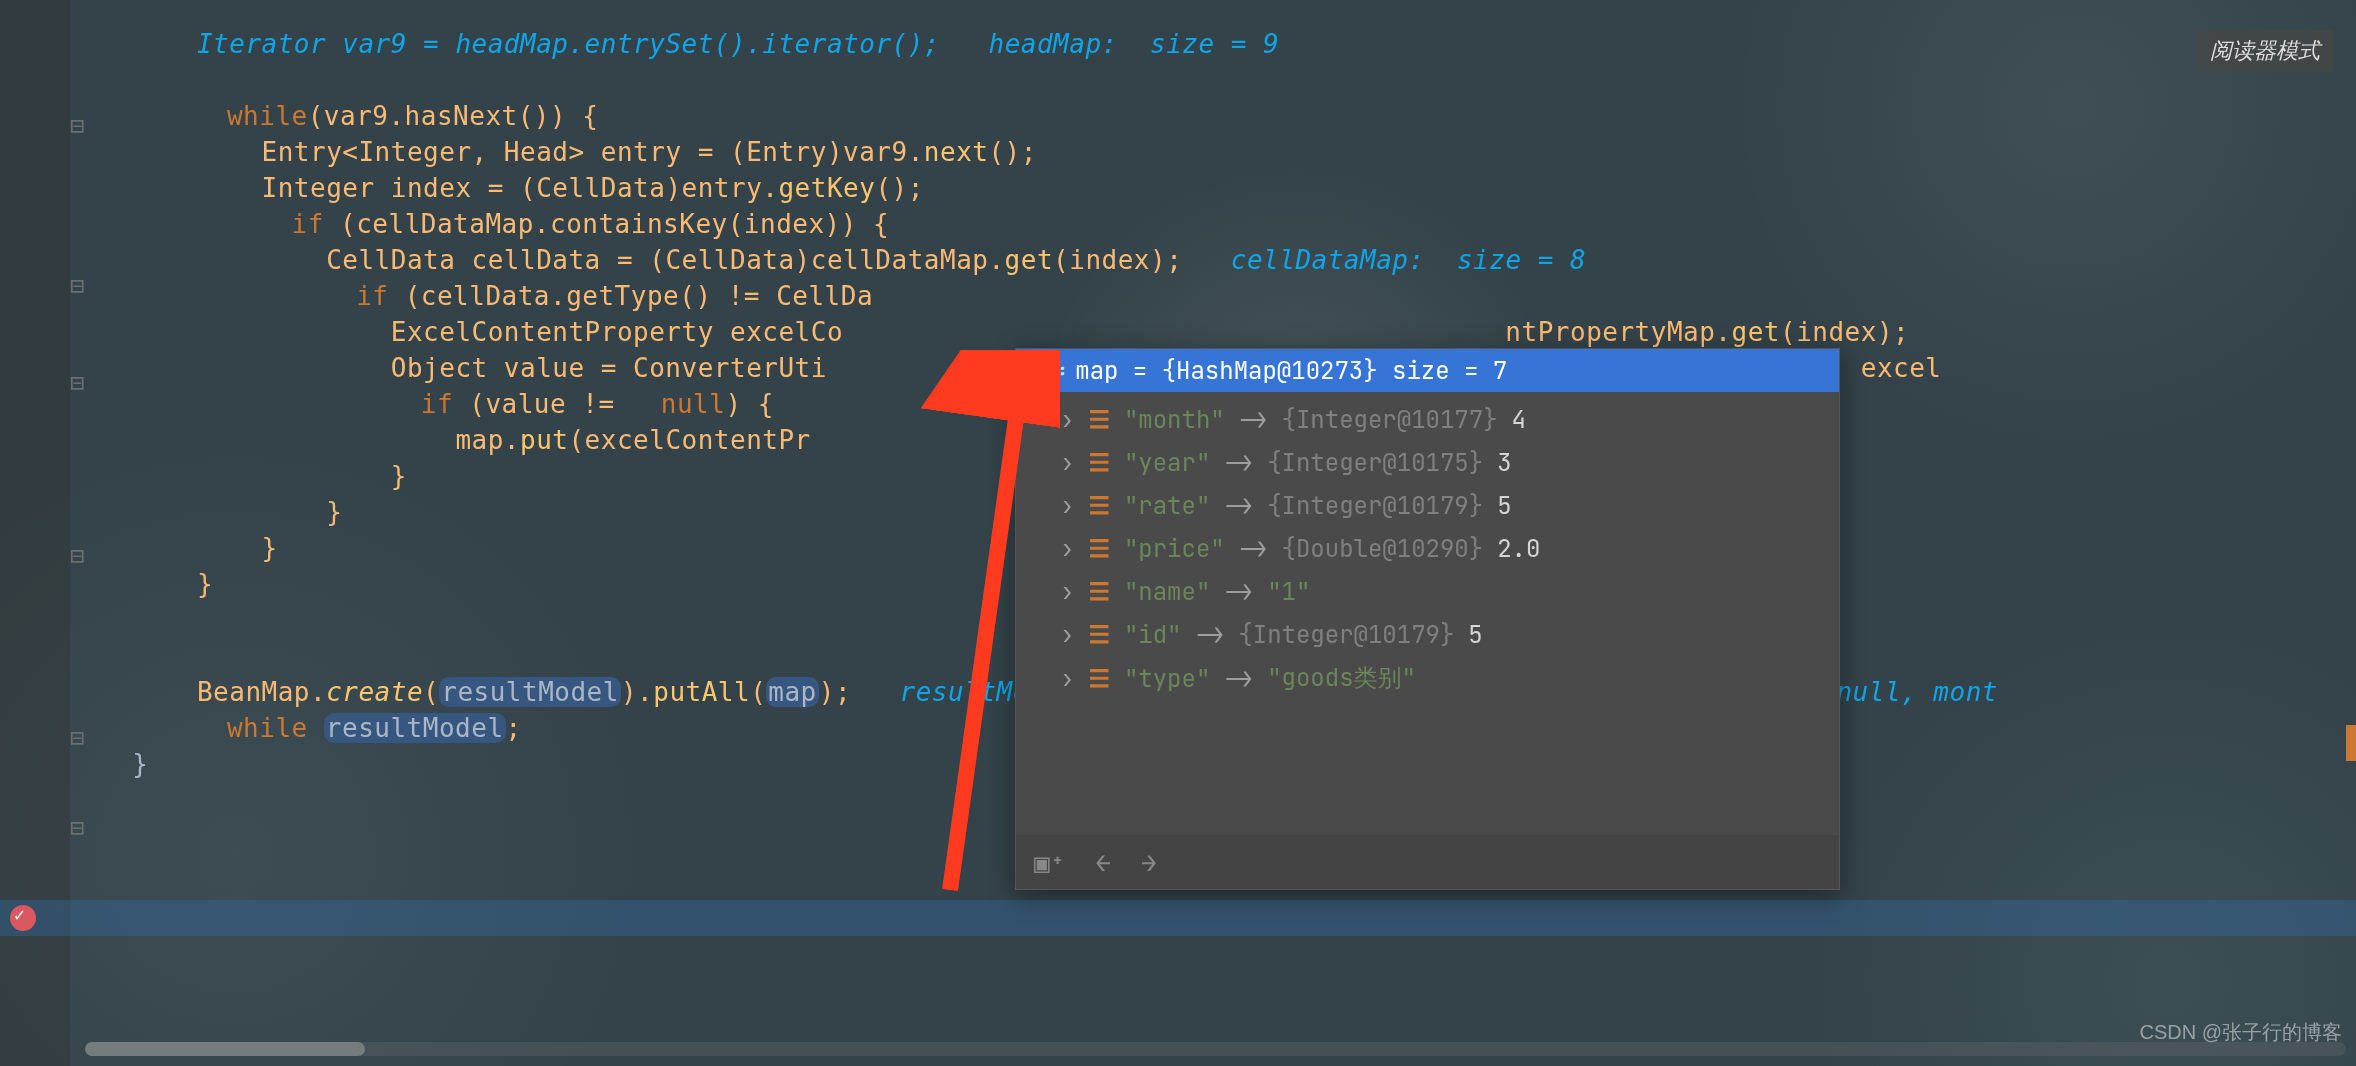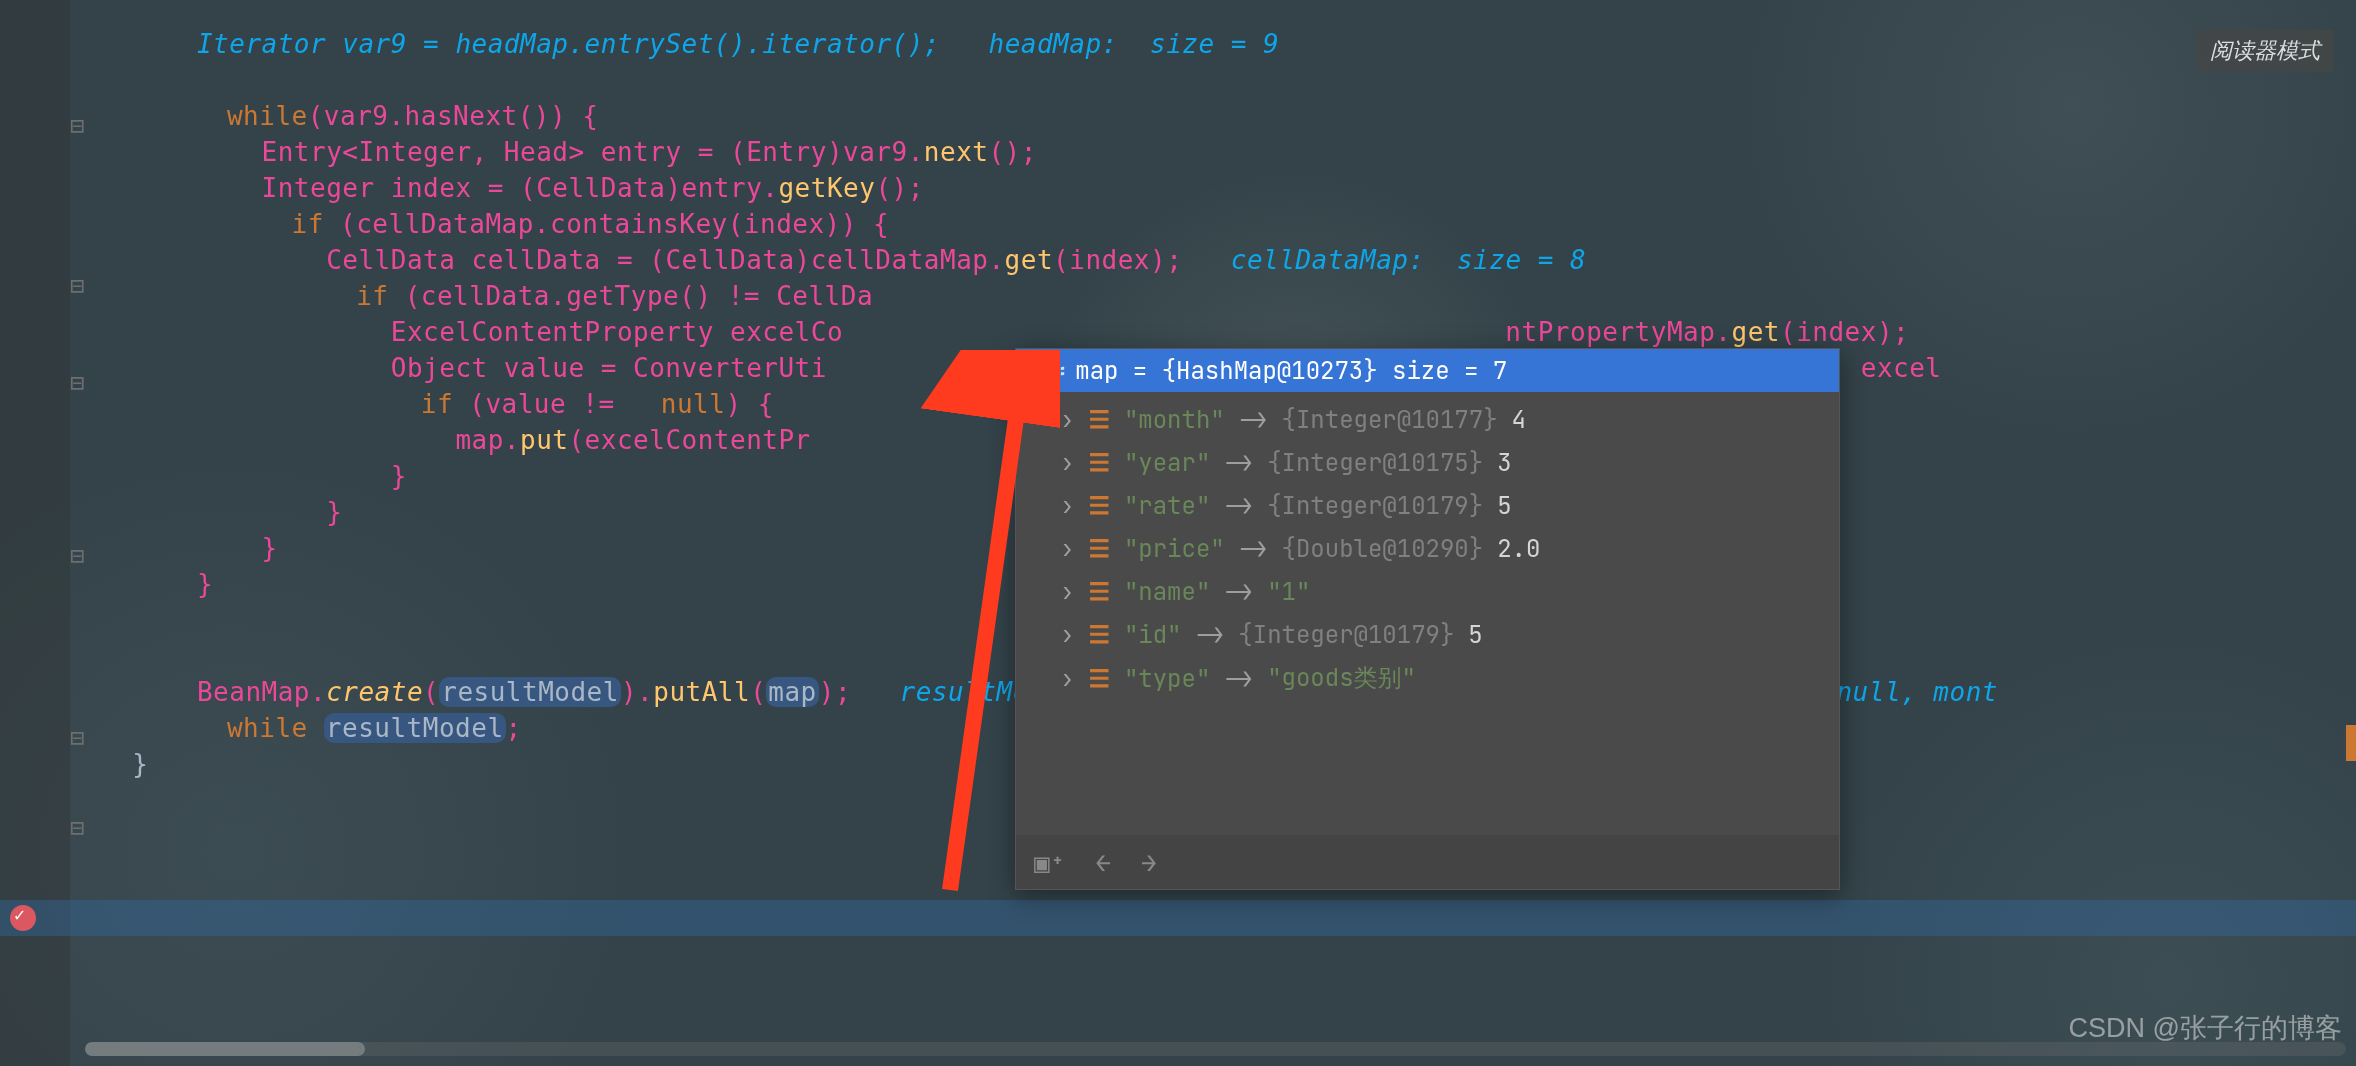--- a/index.html
+++ b/index.html
@@ -11,21 +11,21 @@
       radial-gradient(circle at 55% 40%, rgba(243,232,215,.10) 0, rgba(43,43,43,0) 18%),
       radial-gradient(circle at 88% 10%, rgba(220,230,240,.07) 0, rgba(43,43,43,0) 15%),
       radial-gradient(circle at 10% 80%, rgba(210,225,240,.06) 0, rgba(43,43,43,0) 18%),
       radial-gradient(circle at 92% 92%, rgba(188,211,231,.07) 0, rgba(43,43,43,0) 15%),
       #334349;
   }
   .gutter{position:absolute;left:0;top:0;bottom:0;width:70px;background:rgba(50,50,50,.35);}
   .fold{position:absolute;left:70px;color:#6e6e6e;font-size:24px;line-height:36px;}
   .code{position:absolute;left:100px;top:0;right:0;white-space:pre;line-height:36px;letter-spacing:.5px;}
   .kw{color:#cc7832;margin-left:30px;}
-  .id{color:#ec4899;}
+  .id{color:#fdba74;}
   .fn{color:#ffc66d;}
   .hint{color:#0ea5e9;font-style:italic;}
   .sel{background:#375780;border-radius:10px;padding:0 2px;}
   .bp{position:absolute;left:10px;width:26px;height:26px;background:#db5860;border-radius:50%;}
   .bp::after{content:"✓";color:#fff;font-size:18px;position:absolute;left:4px;top:-2px;}
   .exec-line{position:absolute;left:0;right:0;height:36px;background:rgba(51,102,153,.45);}
   .reader-btn{position:absolute;top:30px;right:22px;background:rgba(70,70,70,.7);color:#ddd;
     padding:6px 14px;border-radius:4px;font-size:22px;font-family:sans-serif;font-style:italic;}
   .thin-mark{position:absolute;right:0;top:725px;width:10px;height:36px;background:#cc7832;}
 
@@ -49,21 +49,21 @@
 
   
   .arrow-svg{position:absolute;left:910px;top:350px;pointer-events:none;}
 
   .scroll{position:absolute;left:85px;right:10px;bottom:10px;height:14px;background:rgba(120,120,120,.25);
     border-radius:7px;}
   .scroll-thumb{position:absolute;left:0;top:0;height:100%;width:280px;background:rgba(200,200,200,.35);
     border-radius:7px;}
 
   .watermark{position:absolute;right:14px;bottom:20px;color:rgba(230,230,230,.55);
-    font-family:sans-serif;font-size:27px;}
+    font-family:sans-serif;font-size:20px;}
 </style>
 </head>
 <body>
 
 <div class="editor-bg"></div>
 <div class="gutter"></div>
 
 <div class="exec-line" style="top:900px"></div>
 <div class="bp" style="top:905px"></div>
 

